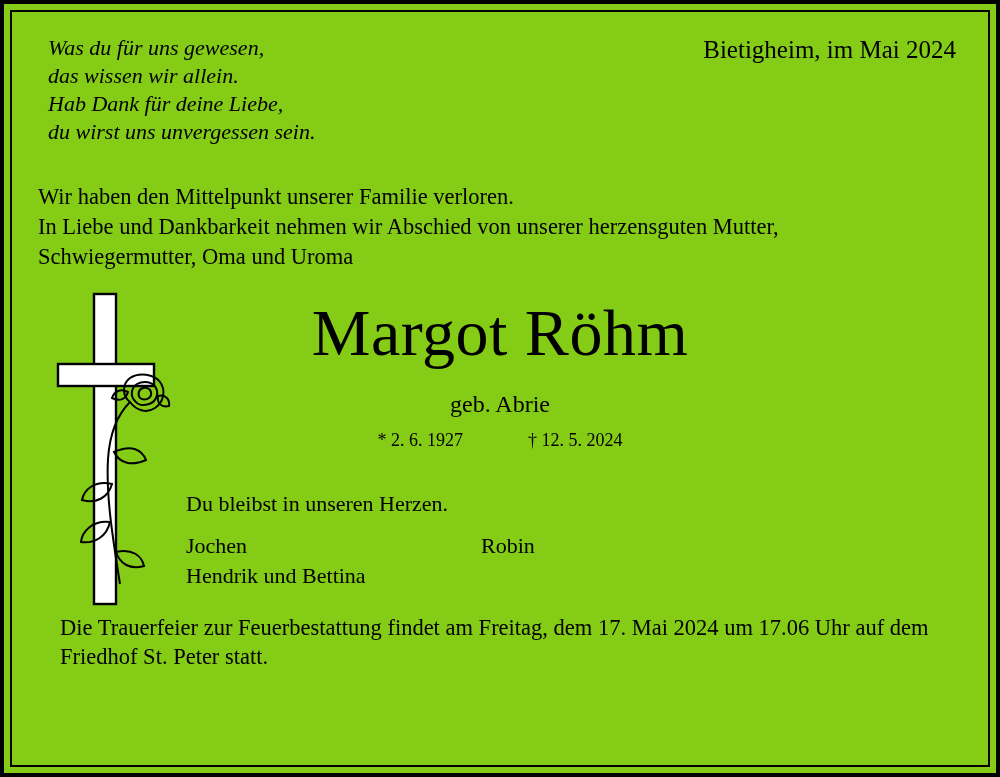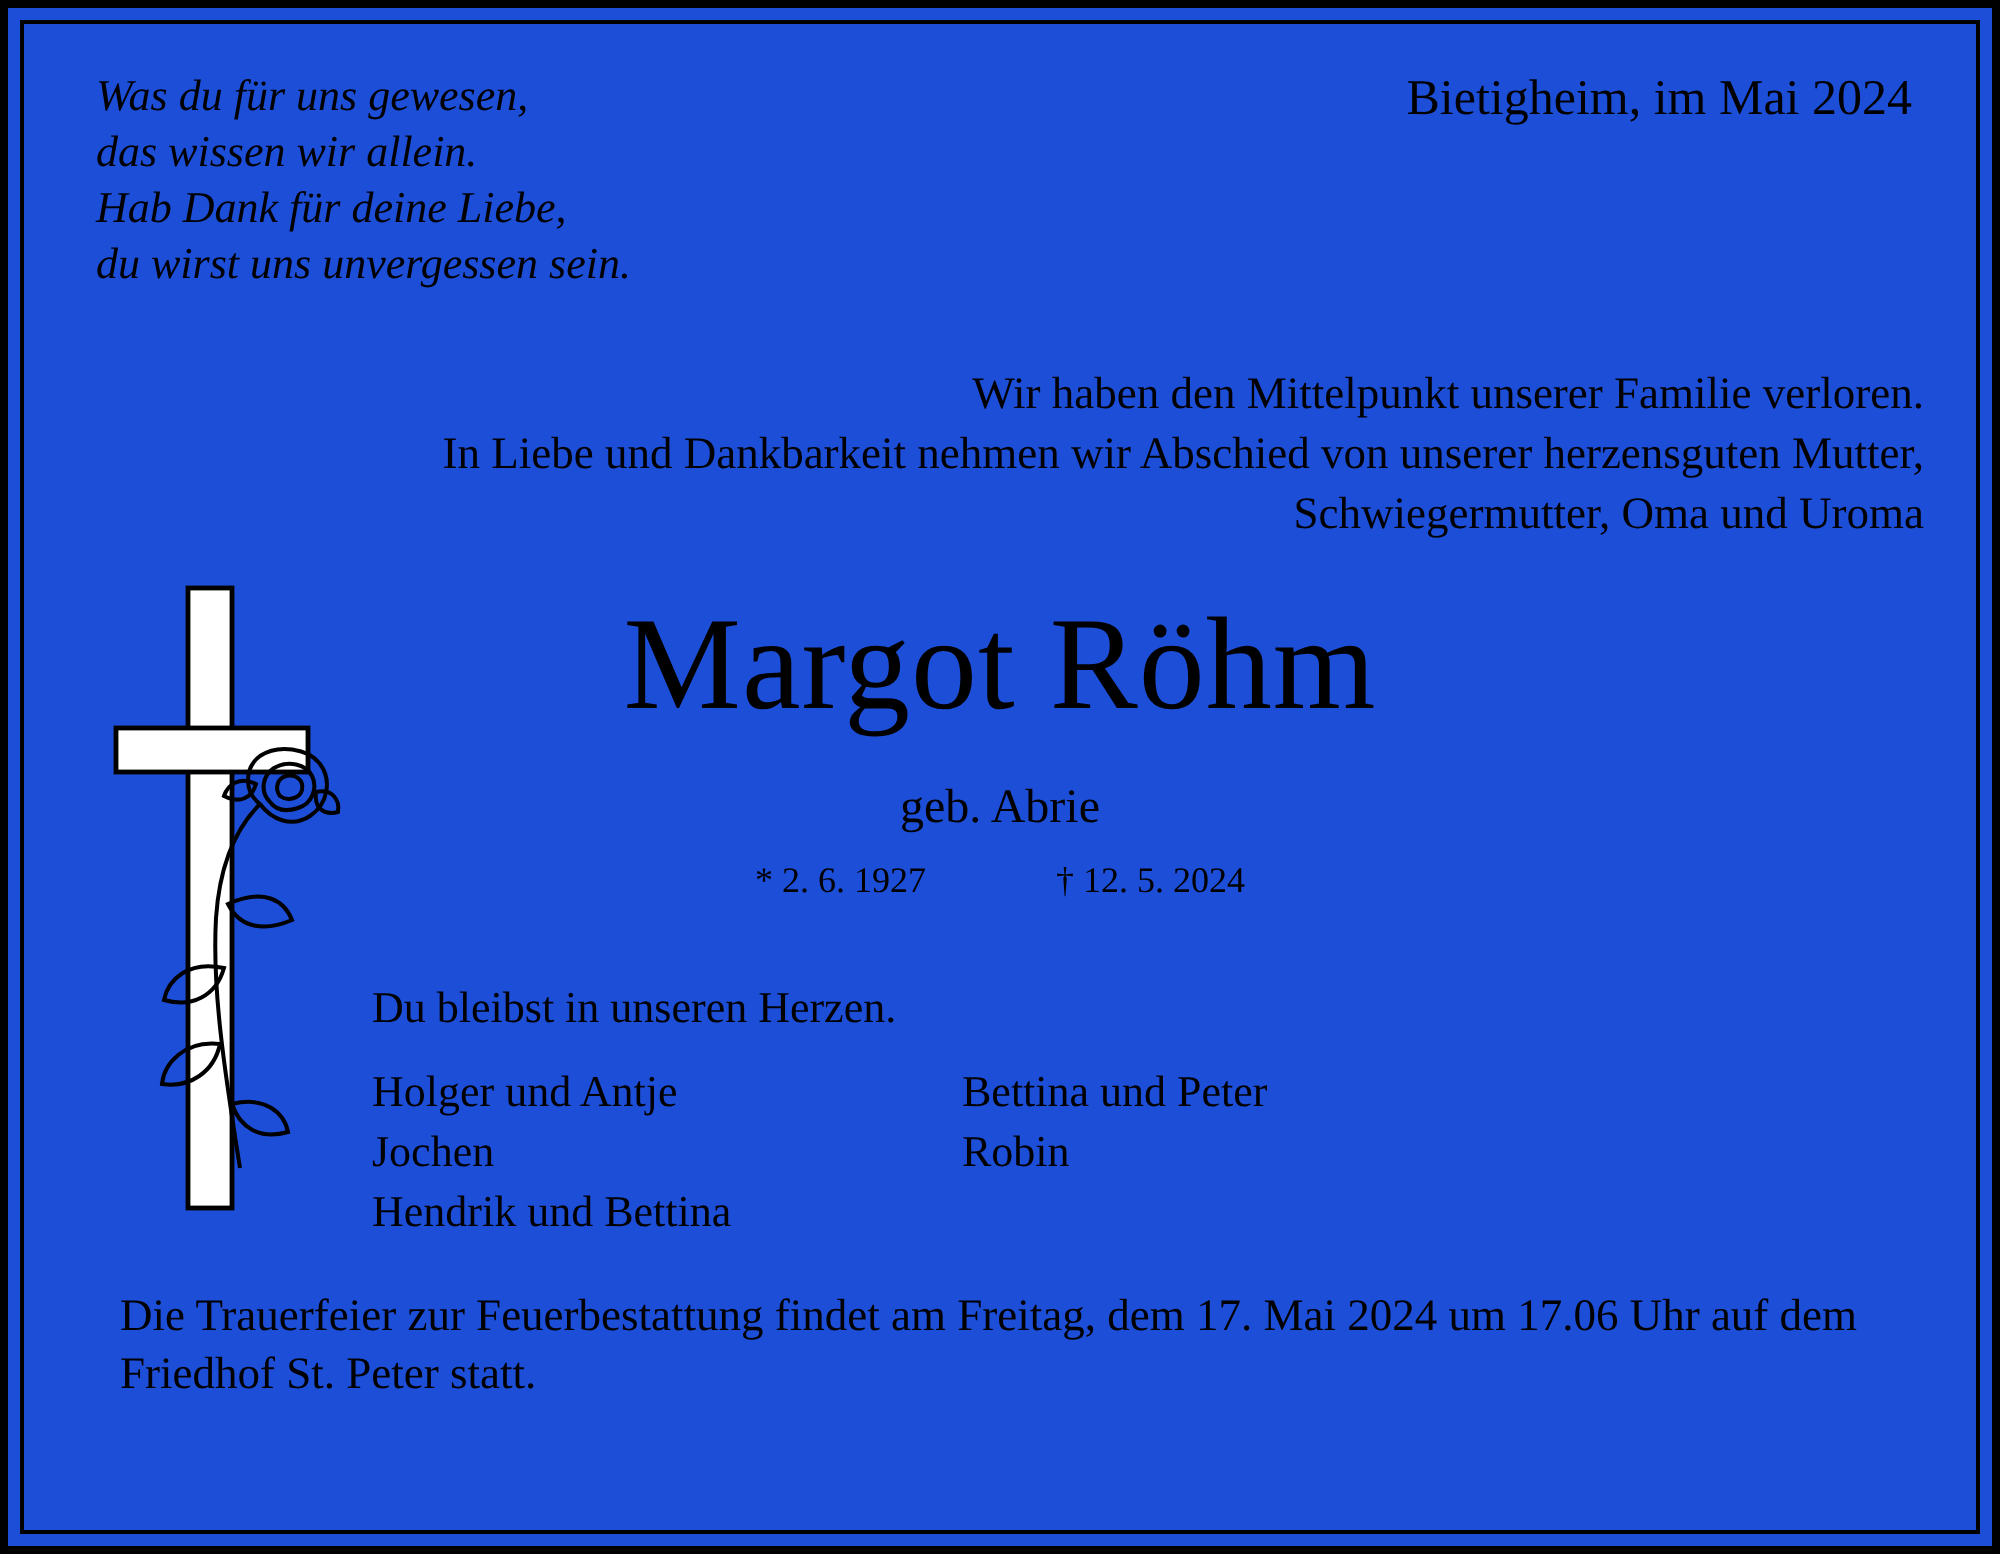--- a/index.html
+++ b/index.html
@@ -13,21 +13,21 @@
     font-family: "Liberation Serif", serif;
     color: #000000;
     overflow: hidden;
   }
 
   .obituary {
     position: relative;
     box-sizing: border-box;
     width: 1000px;
     height: 777px;
-    background: #1d4ed8;
+    background: #84cc16;
     border: 4px solid #000000;
     padding: 6px;
   }
   .inner-frame {
     box-sizing: border-box;
     width: 100%;
     height: 100%;
     border: 2px solid #000000;
     padding: 22px 26px 10px 26px;
     position: relative;
@@ -48,21 +48,21 @@
   }
   .place-date {
     font-size: 25px;
     padding-top: 2px;
     padding-right: 6px;
     white-space: nowrap;
   }
 
   
   .intro {
-    text-align: right;
+    text-align: left;
     font-size: 22.5px;
     line-height: 1.33;
     margin-top: 36px;
     white-space: pre-line;
   }
 
   
   .name-block {
     text-align: center;
     margin-top: 26px;
@@ -151,24 +151,20 @@
         <span>* 2. 6. 1927</span>
         <span class="sep"></span>
         <span>† 12. 5. 2024</span>
       </div>
     </div>
 
     <div class="closing-line">Du bleibst in unseren Herzen.</div>
 
     <div class="mourners">
       <div class="m-row">
-        <div class="col-a">Holger und Antje</div>
-        <div class="col-b">Bettina und Peter</div>
-      </div>
-      <div class="m-row">
         <div class="col-a">Jochen</div>
         <div class="col-b">Robin</div>
       </div>
       <div class="m-row">
         <div class="col-a">Hendrik und Bettina</div>
       </div>
     </div>
 
     <div class="funeral">Die Trauerfeier zur Feuerbestattung findet am Freitag, dem 17. Mai 2024 um 17.06 Uhr auf dem Friedhof St. Peter statt.</div>
 

